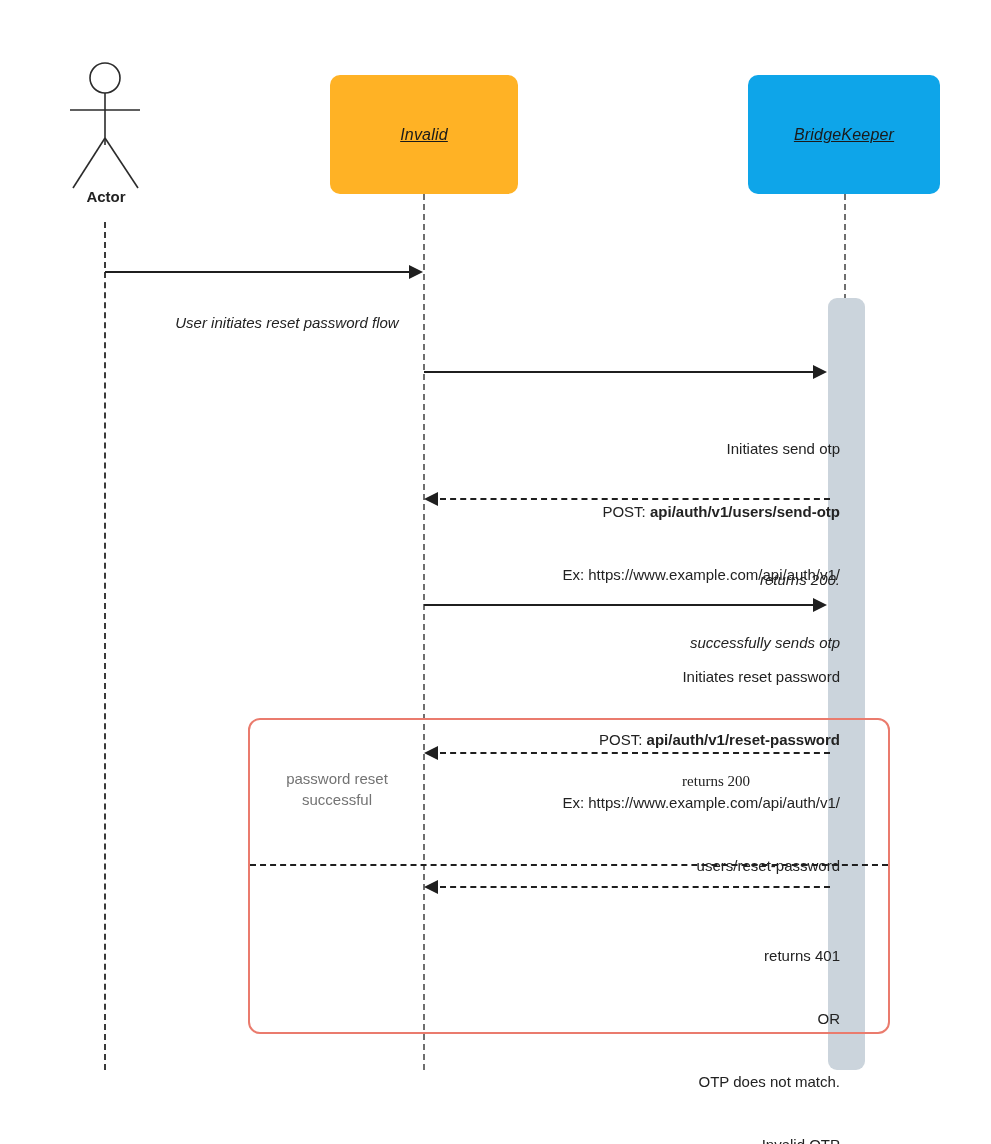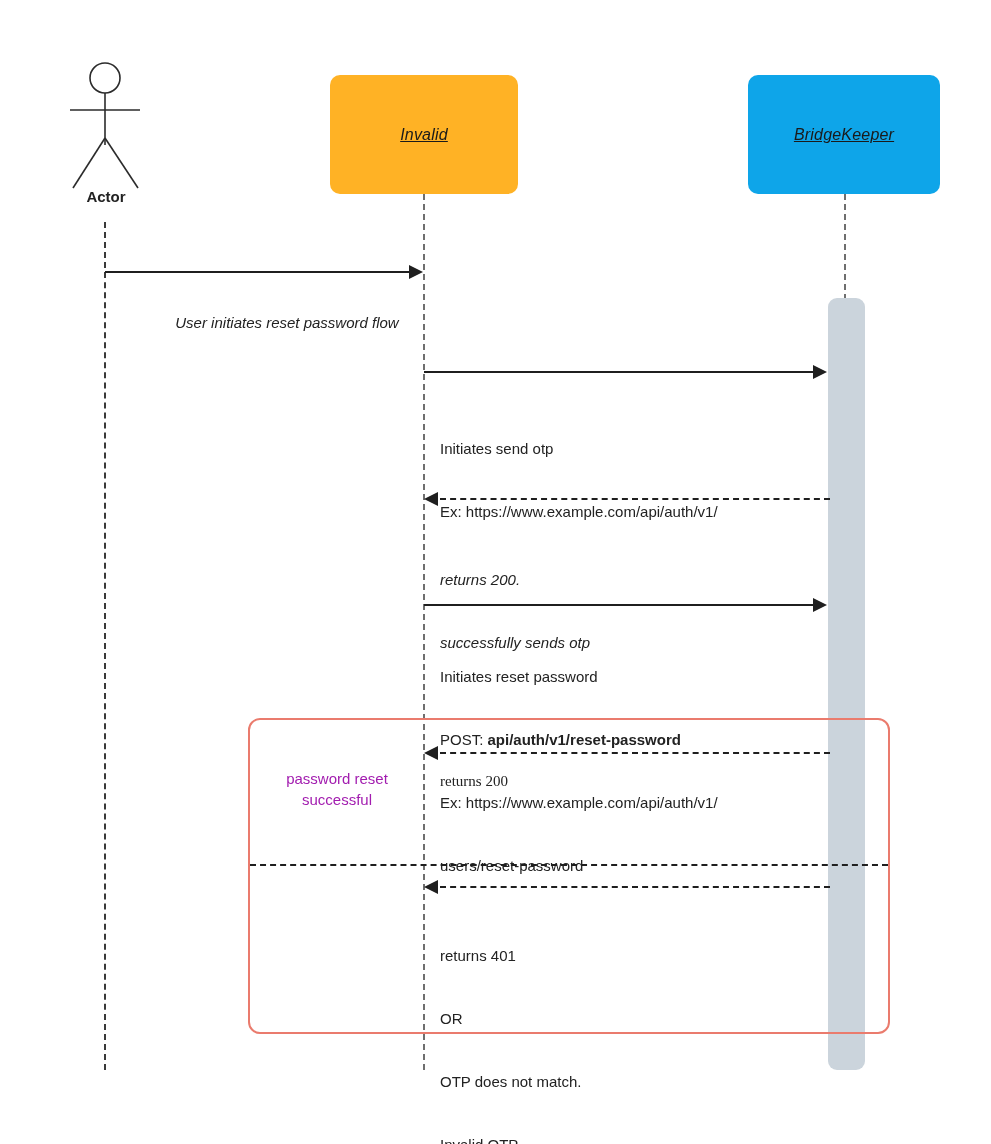--- a/index.html
+++ b/index.html
@@ -77,21 +77,21 @@
   }
   .arrow-head.left{
     border-top:7px solid transparent;
     border-bottom:7px solid transparent;
     border-right:14px solid #1f1f1f;
   }
 
   
   .caption{
     position:absolute;
-    text-align:left;
+    text-align:right;
     font-size:15px;
     line-height:21px;
     color:#222222;
     white-space:pre-wrap;
   }
   .caption.italic{font-style:italic;text-align:center;}
   .caption b{font-weight:bold;}
 
   
   .fragment{
@@ -104,21 +104,21 @@
   .frag-divider{
     position:absolute;
     height:0;
     border-top:2px dashed #1f1f1f;
   }
   .frag-label{
     position:absolute;
     text-align:center;
     font-size:15px;
     line-height:21px;
-    color:#a21caf;
+    color:#737373;
   }
 </style>
 </head>
 <body>
 
 <div id="canvas">
 
   <svg class="abs" style="left:60px;top:60px;width:100px;height:140px;" viewBox="0 0 100 140">
     <circle cx="45" cy="18" r="15" fill="#ffffff" stroke="#2b2b2b" stroke-width="1.6"></circle>
     <line x1="45" y1="33" x2="45" y2="85" stroke="#2b2b2b" stroke-width="1.6"></line>
@@ -143,20 +143,21 @@
   <div class="activation" style="left:828px;top:298px;width:37px;height:772px;"></div>
 
   <div class="msg-line" style="left:105px;top:271px;width:306px;"></div>
   <div class="arrow-head right" style="left:409px;top:265px;"></div>
   <div class="caption italic" style="left:122px;top:312px;width:330px;">User initiates reset password flow</div>
 
   <div class="msg-line" style="left:424px;top:371px;width:391px;"></div>
   <div class="arrow-head right" style="left:813px;top:365px;"></div>
   <div class="caption" style="left:440px;top:396px;width:400px;">
     <div>Initiates send otp</div>
+    <div><span>POST: </span><b>api/auth/v1/users/send-otp</b></div>
     <div>Ex: https://www.example.com/api/auth/v1/</div>
   </div>
 
   <div class="msg-line dashed" style="left:440px;top:498px;width:390px;"></div>
   <div class="arrow-head left" style="left:424px;top:492px;"></div>
   <div class="caption" style="left:440px;top:527px;width:400px;font-style:italic;">
     <div>returns 200.</div>
     <div>successfully sends otp</div>
   </div>
 

